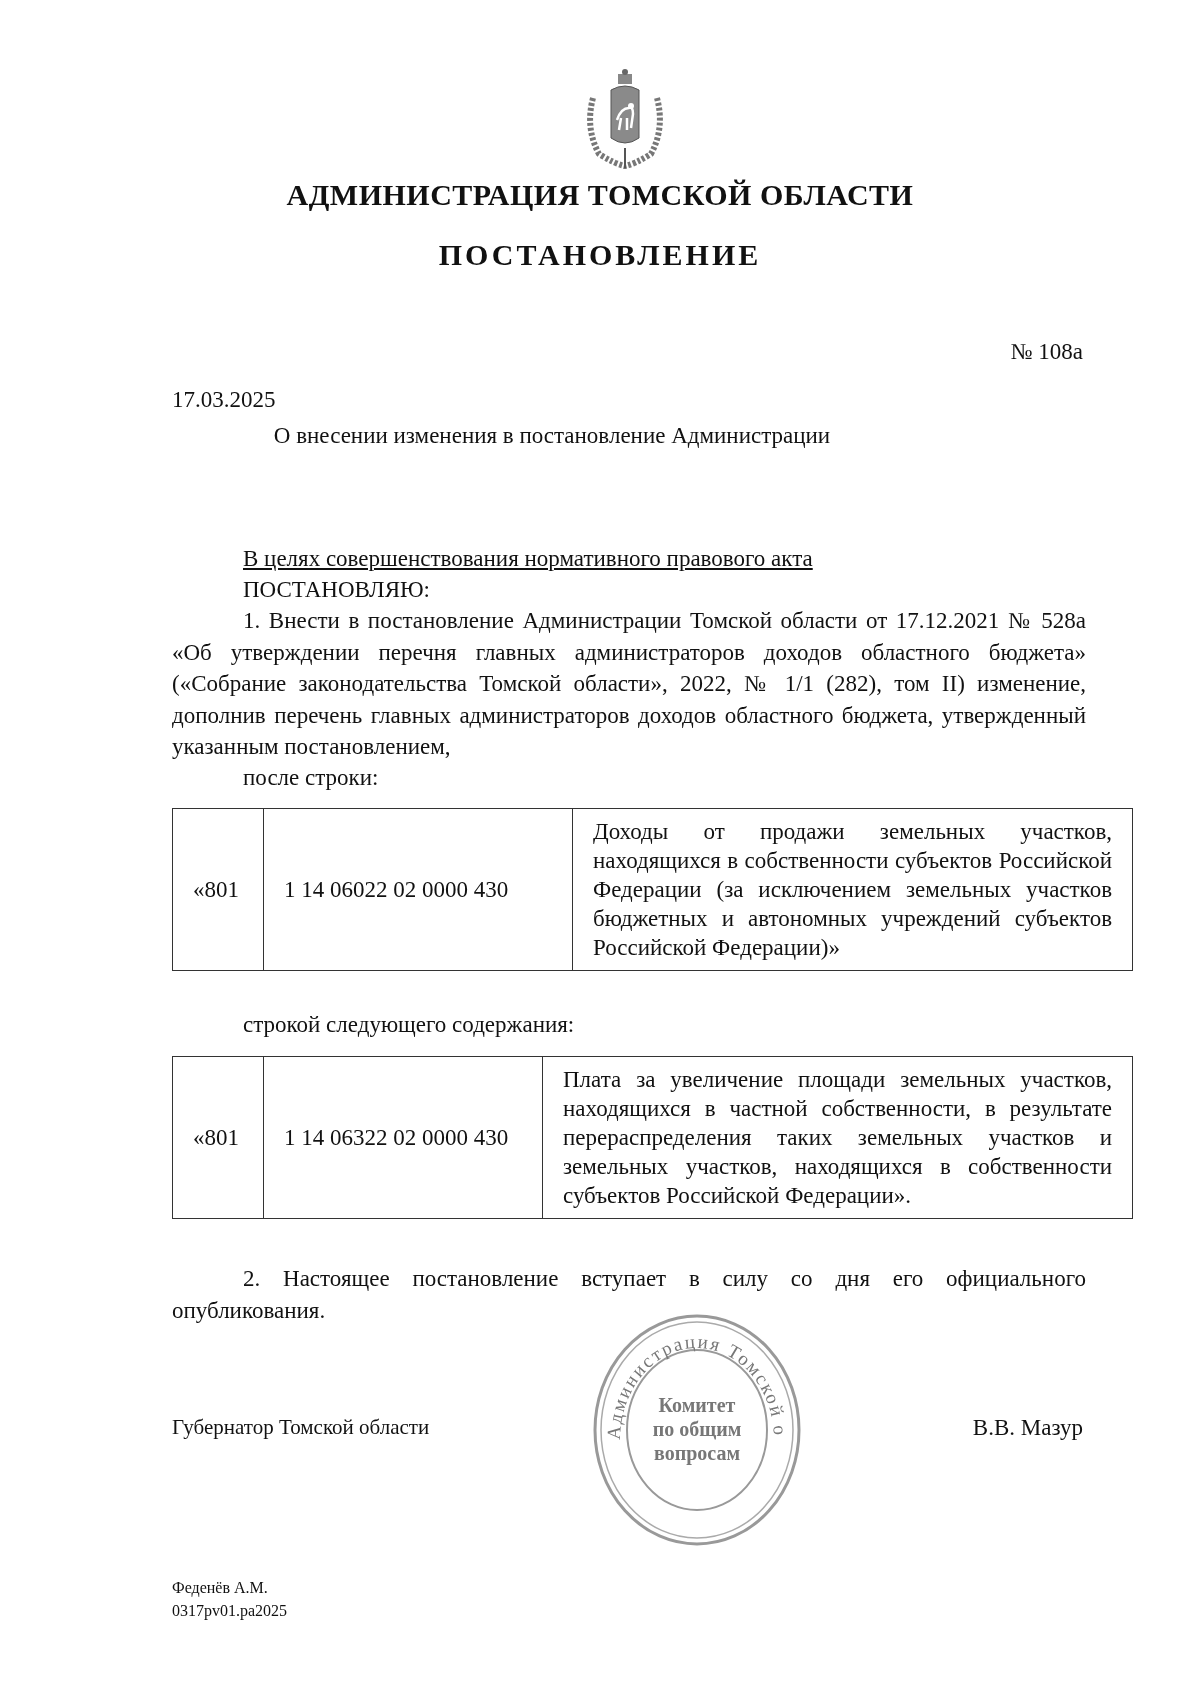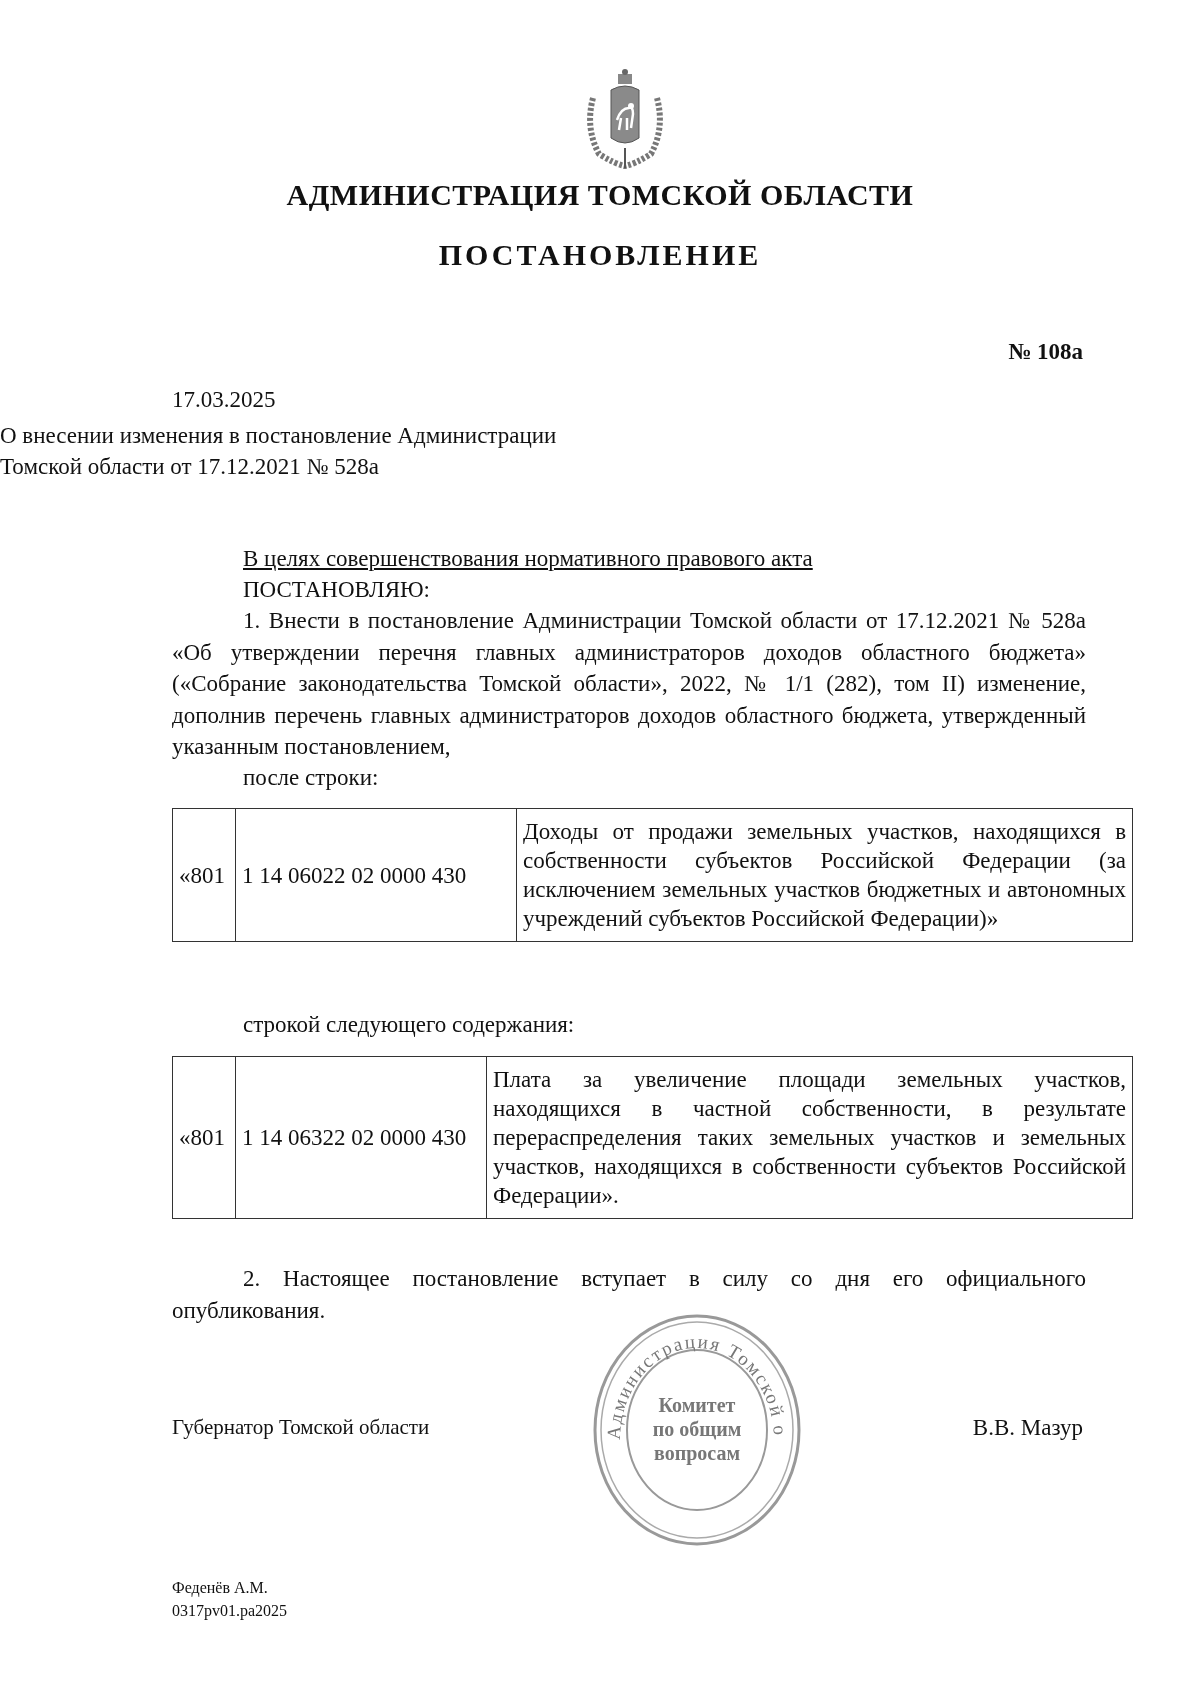--- a/index.html
+++ b/index.html
@@ -5,33 +5,33 @@
   html, body { margin: 0; padding: 0; background: #ffffff; }
   body { width: 1200px; height: 1698px; position: relative; overflow: hidden;
          font-family: "Liberation Serif", "DejaVu Serif", serif; color: #111; }
   .abs { position: absolute; }
   .emblem { left: 585px; top: 68px; width: 80px; height: 102px; }
   .org { left: 0; width: 1200px; top: 178px; text-align: center; font-weight: bold;
          font-size: 30px; letter-spacing: 0.5px; }
   .doctype { left: 0; width: 1200px; top: 238px; text-align: center; font-weight: bold;
              font-size: 30px; letter-spacing: 3px; }
   .date { left: 172px; top: 339px; font-size: 23px; margin-top: 48px; }
-  .num { right: 117px; top: 339px; font-size: 23px; font-weight: bold; }
-  .subject { left: 0; width: 1104px; top: 420px; text-align: left; font-size: 23px; line-height: 31px; }
+  .num { right: 117px; top: 339px; font-size: 23px; }
+  .subject { left: 0; width: 1104px; top: 420px; text-align: center; font-size: 23px; line-height: 31px; }
   .body { left: 172px; width: 914px; font-size: 23px; line-height: 31.5px; text-align: justify; }
   .indent { text-indent: 71px; }
   .p-intro { top: 543px; text-decoration: underline; }
   .p-post { top: 574px; padding-left: 71px; }
   .p-1 { top: 605px; }
   .p-after { top: 762px; padding-left: 71px; }
   .p-row { top: 1009px; padding-left: 71px; }
   .p-2 { top: 1263px; }
   table.tbl { position: absolute; left: 172px; width: 961px; border-collapse: collapse;
               font-size: 23px; line-height: 29px; }
-  table.tbl td { border: 1.5px solid #333; vertical-align: middle; padding: 8px 6px; }
+  table.tbl td { border: 1.5px solid #333; vertical-align: middle; padding: 8px 20px; }
   .t1 { top: 808px; }
   .t2 { top: 1056px; }
   .c1 { width: 50px; text-align: left; margin-left: 24px; }
   .c2 { width: 268px; white-space: nowrap; margin-left: 20px; }
   .c3 { text-align: justify; }
   .t2 .c2 { width: 238px; }
   .signer { left: 172px; top: 1415px; font-size: 21px; }
   .signname { right: 117px; top: 1415px; font-size: 23px; }
   .stamp { left: 590px; top: 1310px; width: 214px; height: 240px; }
   .footer { left: 172px; top: 1576px; font-size: 16px; line-height: 23px; }
@@ -51,21 +51,20 @@
   </svg>
 </div>
 
 <div class="abs org">АДМИНИСТРАЦИЯ ТОМСКОЙ ОБЛАСТИ</div>
 <div class="abs doctype">ПОСТАНОВЛЕНИЕ</div>
 <div class="abs date">17.03.2025</div>
 <div class="abs num">№ 108а</div>
 
 <div class="abs subject">
   <div>О внесении изменения в постановление Администрации</div>
-  <div>Томской области от 17.12.2021 № 528а</div>
 </div>
 
 <div class="abs body p-intro indent">В целях совершенствования нормативного правового акта</div>
 <div class="abs body p-post">ПОСТАНОВЛЯЮ:</div>
 <div class="abs body p-1 indent">1. Внести в постановление Администрации Томской области от 17.12.2021 № 528а «Об утверждении перечня главных администраторов доходов областного бюджета» («Собрание законодательства Томской области», 2022, № 1/1 (282), том II) изменение, дополнив перечень главных администраторов доходов областного бюджета, утвержденный указанным постановлением,</div>
 <div class="abs body p-after">после строки:</div>
 
 <table class="tbl t1">
   <tbody>
       <tr>

